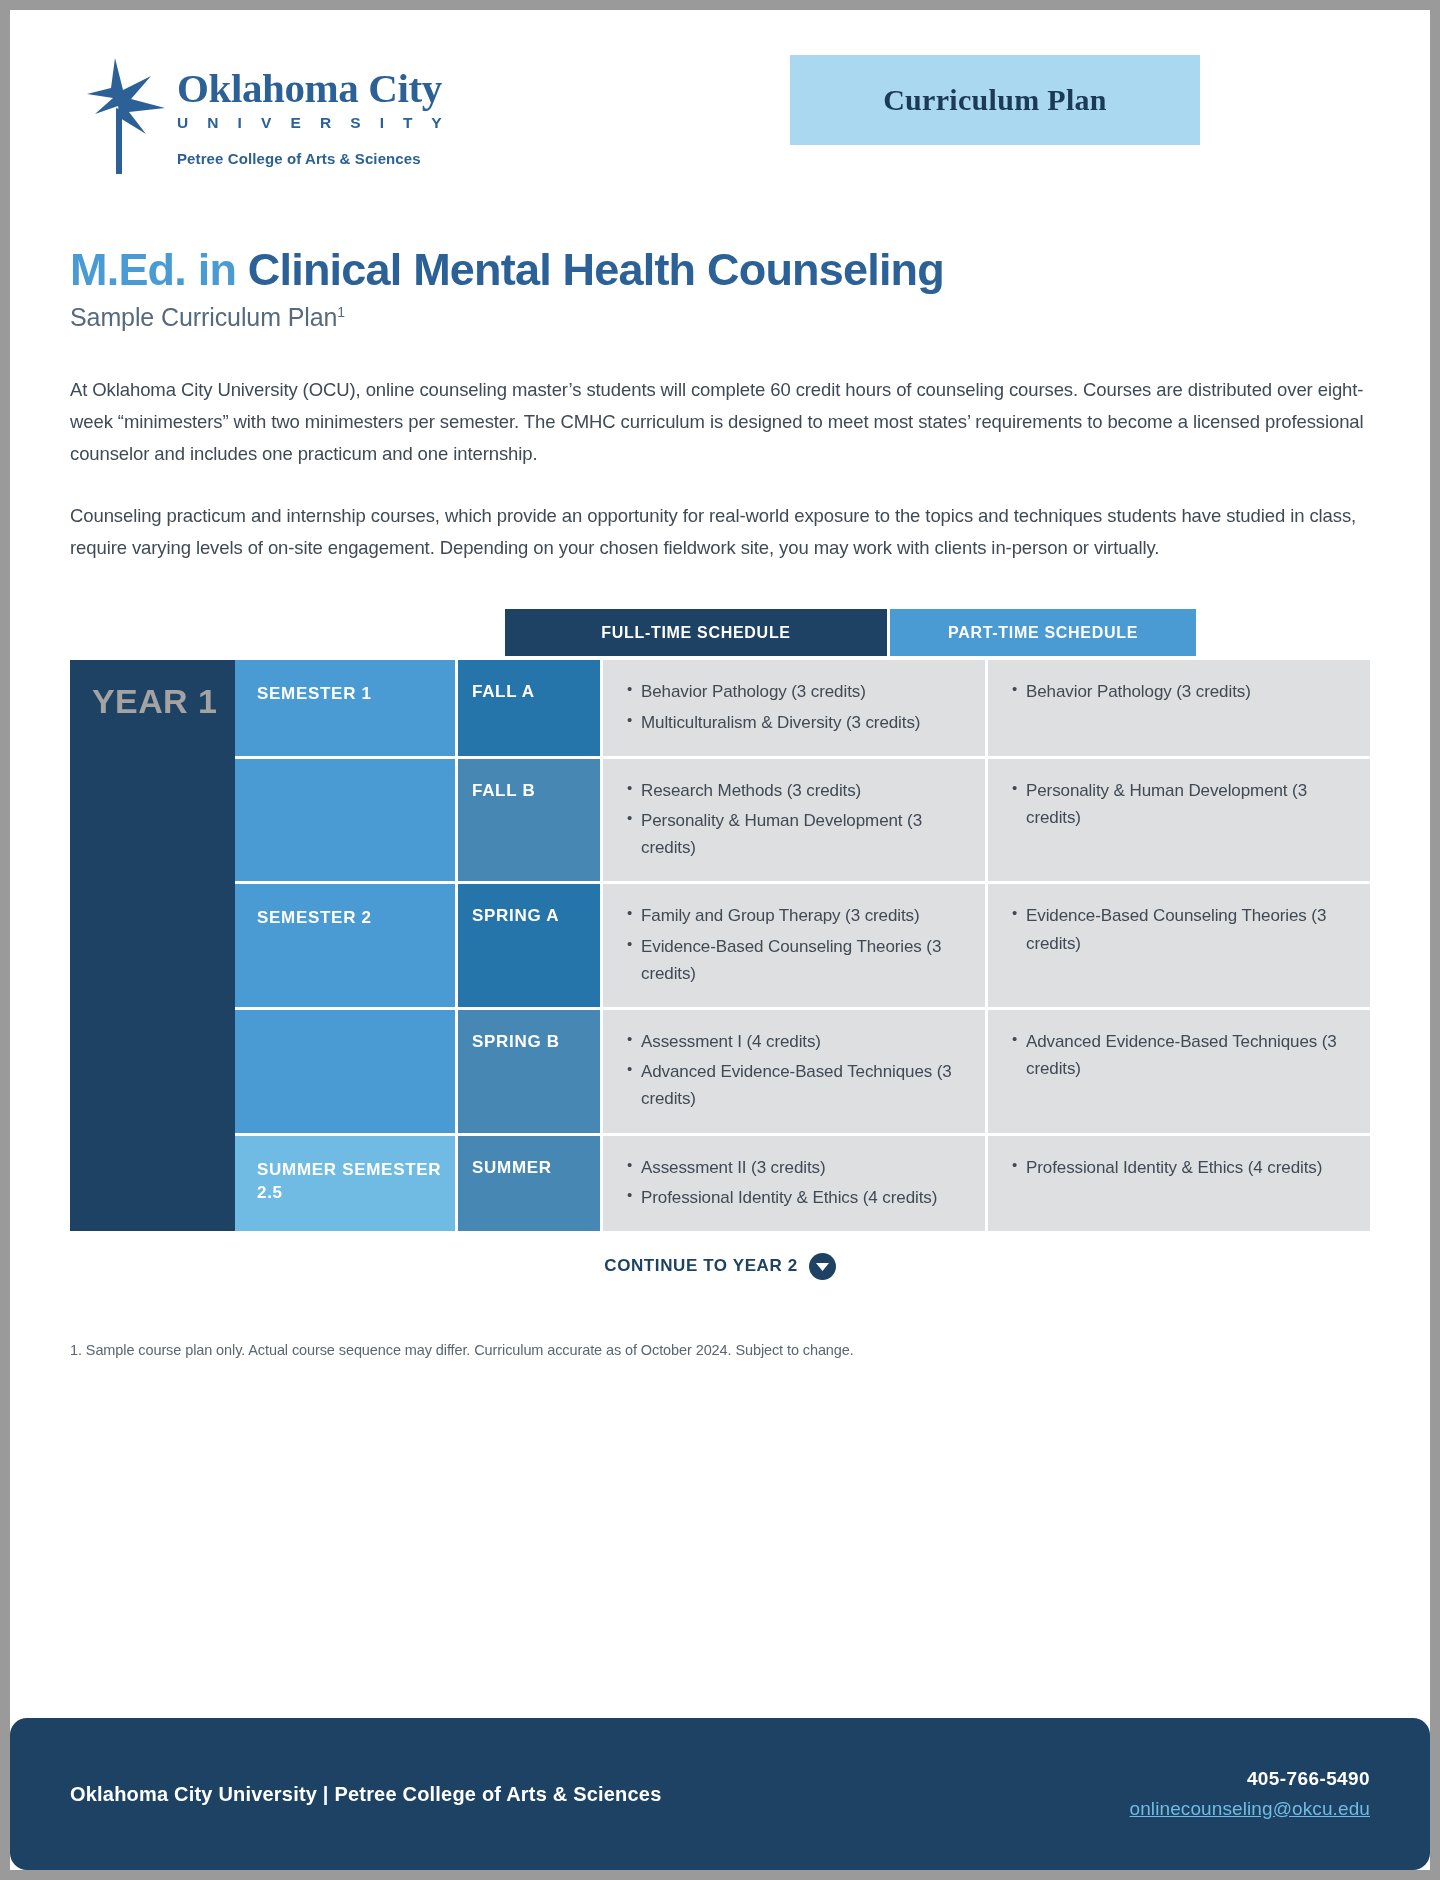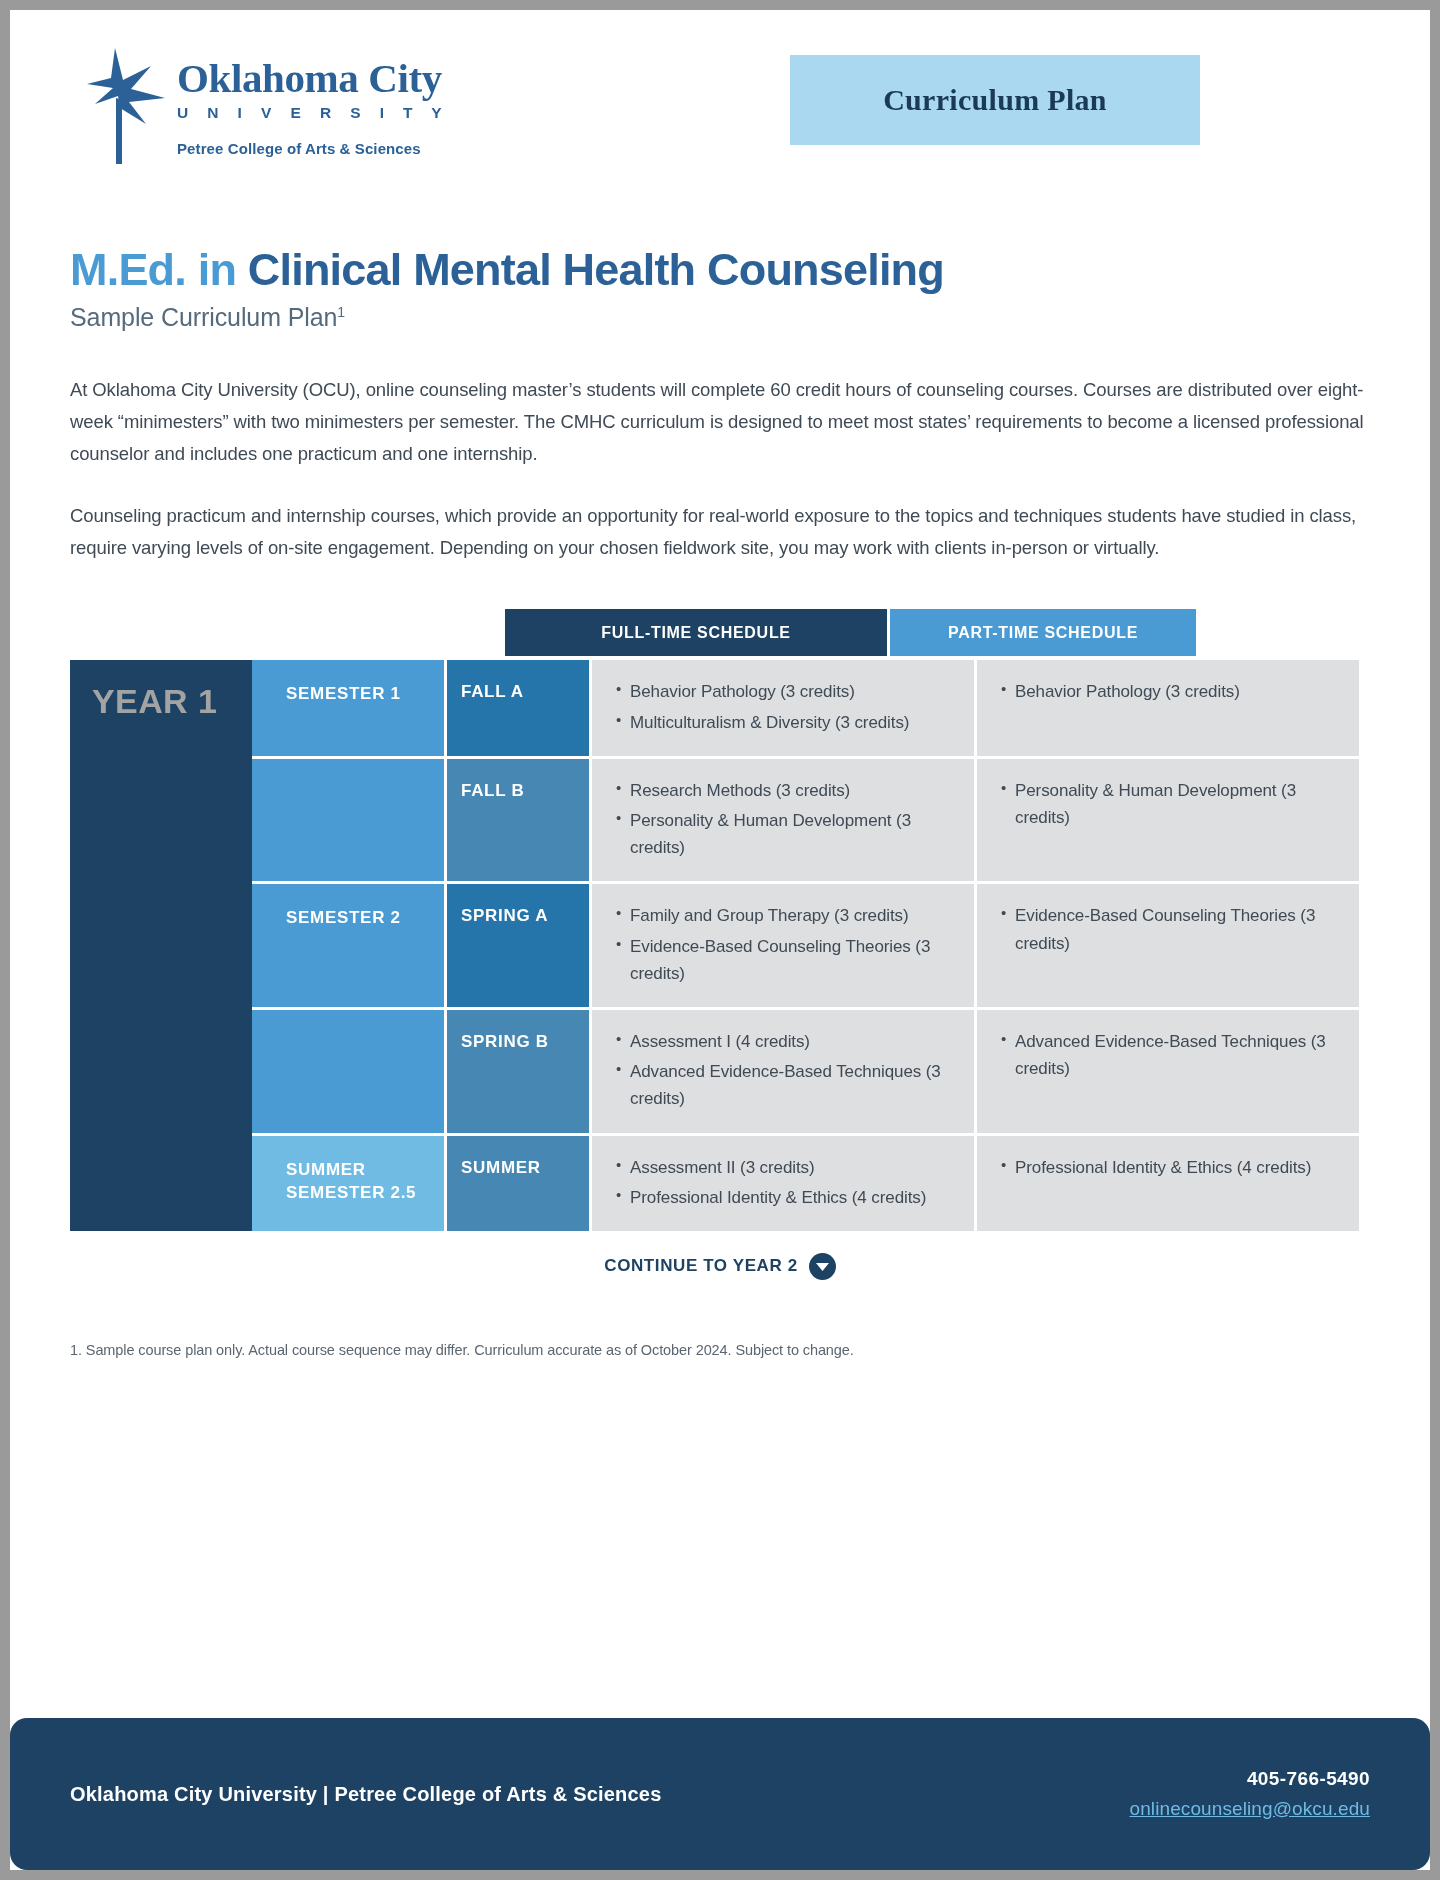--- a/index.html
+++ b/index.html
@@ -23,21 +23,21 @@
 
   
   .header {
     position: relative;
     height: 180px;
   }
 
   .logo-block {
     position: absolute;
     left: 75px;
-    top: 36px;
+    top: 46px;
     display: flex;
     align-items: flex-start;
   }
   .logo-star { width: 82px; height: 118px; flex: 0 0 auto; }
   .logo-text { margin-left: 10px; padding-top: 12px; }
   .logo-name {
     font-family: "Liberation Serif", serif;
     font-size: 41px;
     font-weight: 700;
     color: #2b6196;
@@ -136,26 +136,26 @@
     letter-spacing: 0.4px;
     padding: 22px 0 0 22px;
   }
 
   .rows-col { flex: 1; }
 
   .row { display: flex; }
   .row + .row { margin-top: 3px; }
 
   .sem-cell {
-    width: 192px;
+    width: 220px;
     color: #ffffff;
     font-size: 17px;
     font-weight: 700;
     letter-spacing: 0.7px;
-    padding: 22px 0 0 34px;
+    padding: 22px 0 0 22px;
     line-height: 1.38;
   }
   .sem-blue  { background: #4a9bd4; }
   .sem-light { background: #6fbbe3; }
   .sem-blank { background: #4a9bd4; }
 
   .term-cell {
     width: 142px;
     color: #ffffff;
     font-size: 17px;

